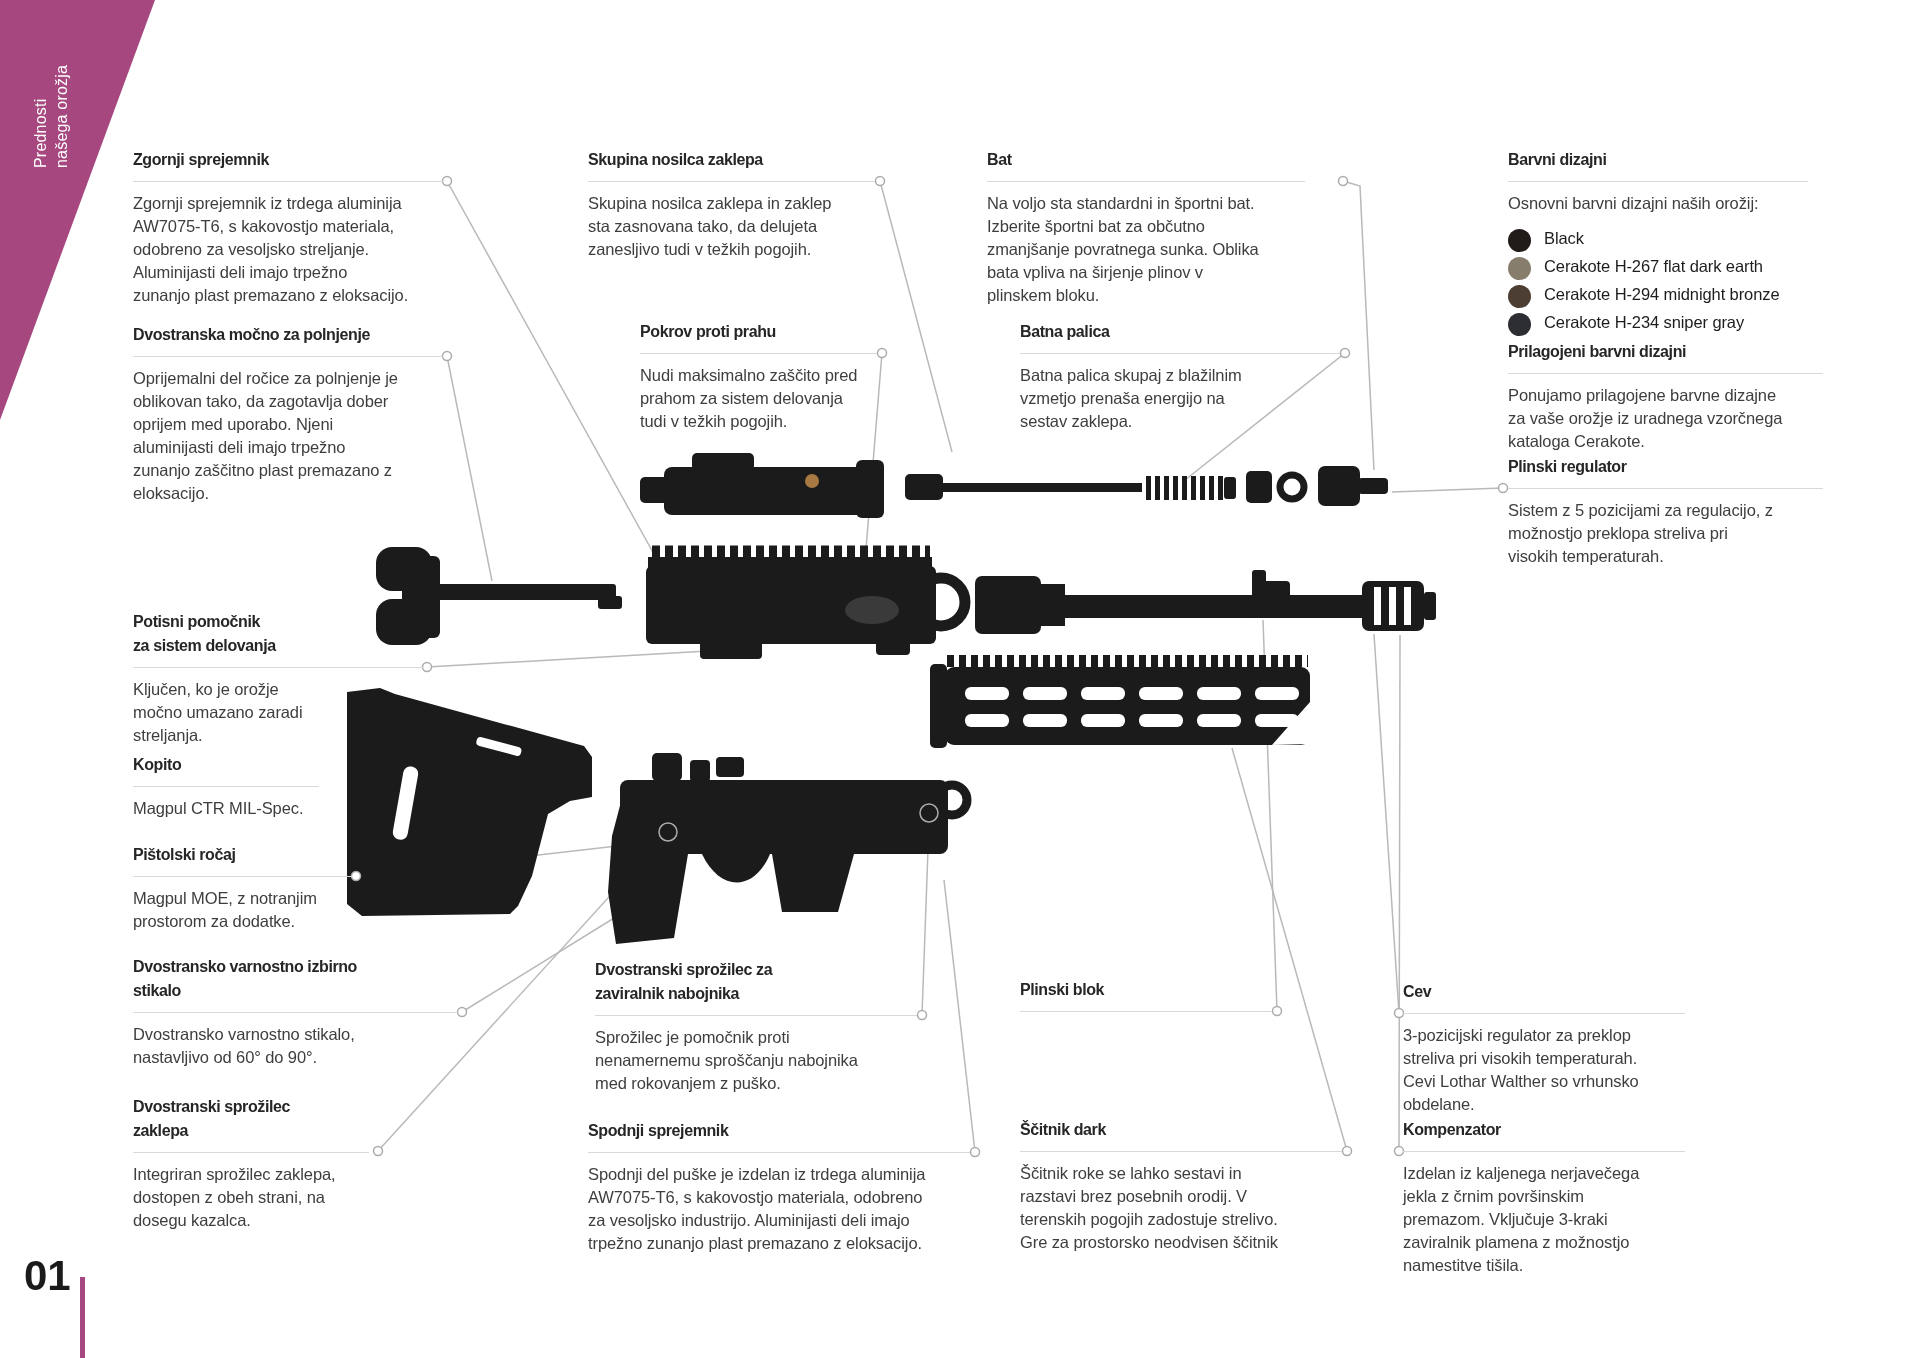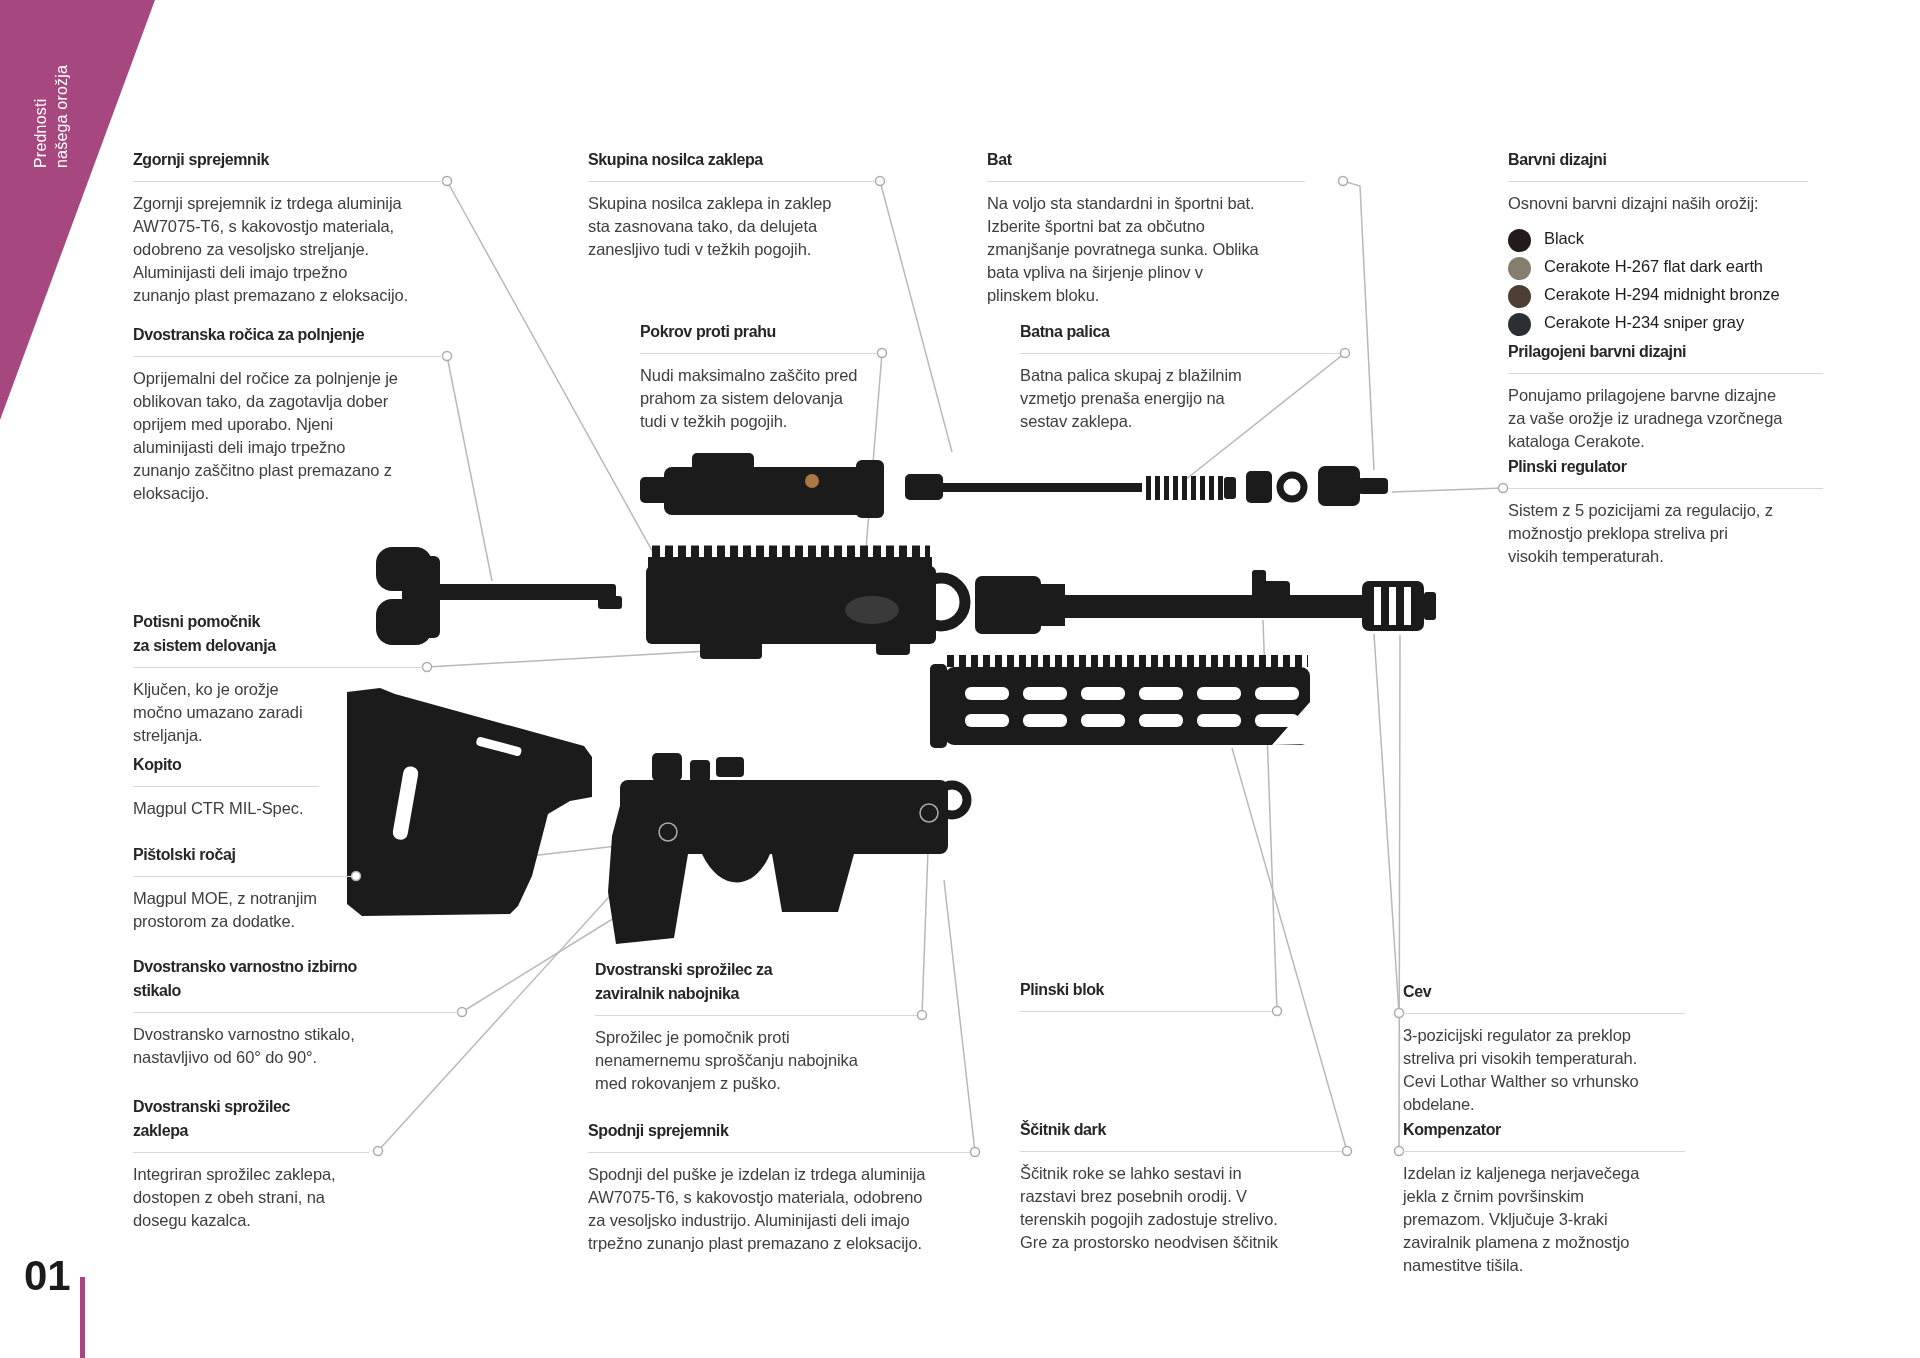--- a/index.html
+++ b/index.html
@@ -188,21 +188,21 @@
 
   <section class="sec" id="sec-zgornji">
     <h3>Zgornji sprejemnik</h3>
     <p>Zgornji sprejemnik iz trdega aluminija
 AW7075-T6, s kakovostjo materiala,
 odobreno za vesoljsko streljanje.
 Aluminijasti deli imajo trpežno
 zunanjo plast premazano z eloksacijo.</p>
   </section>
   <section class="sec" id="sec-rocica">
-    <h3>Dvostranska ročica za polnjenje</h3>
+    <h3>Dvostranska močno za polnjenje</h3>
     <p>Oprijemalni del ročice za polnjenje je
 oblikovan tako, da zagotavlja dober
 oprijem med uporabo. Njeni
 aluminijasti deli imajo trpežno
 zunanjo zaščitno plast premazano z
 eloksacijo.</p>
   </section>
   <section class="sec" id="sec-potisni">
     <h3>Potisni pomočnik
 za sistem delovanja</h3>

